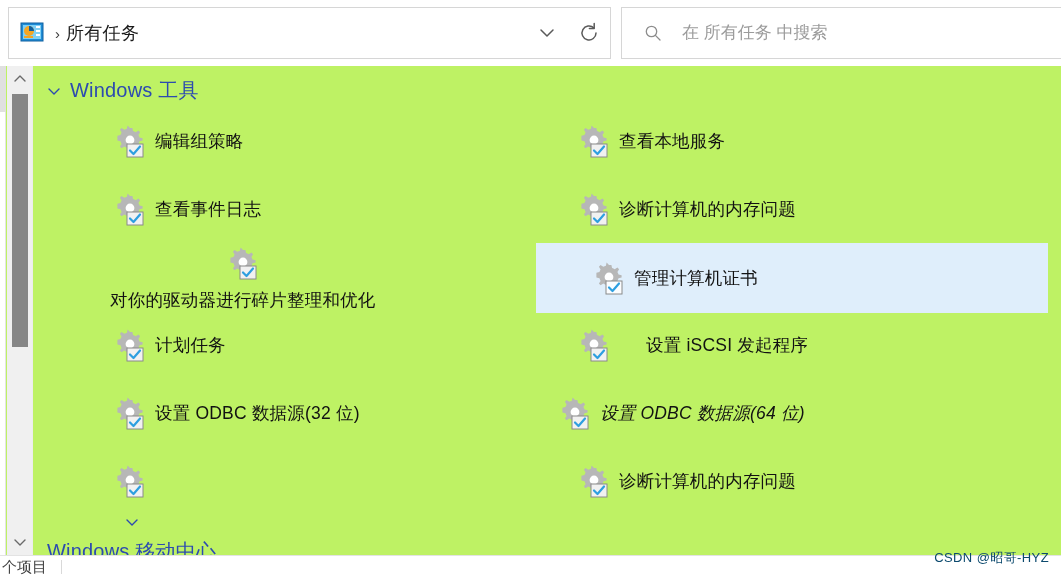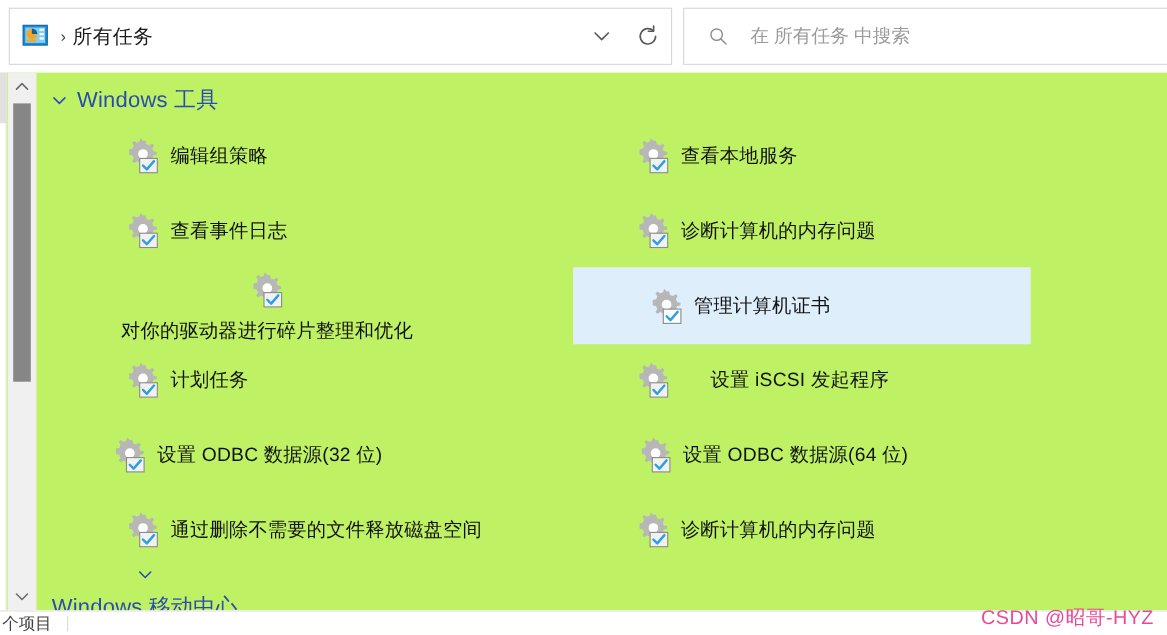--- a/index.html
+++ b/index.html
@@ -70,21 +70,21 @@
   .statusbar {
     position:absolute; left:0; top:555px; width:1061px; height:22px;
     background:#ffffff; border-top:1px solid #e3e3e3;
     display:flex; align-items:center;
   }
   .status-text { font-size:15px; color:#404040; margin-left:2px; padding-top:2px; }
   .status-sep { width:1px; height:14px; background:#d9d9d9; margin-left:14px; }
 
   .watermark {
     position:absolute; right:12px; top:549px;
-    font-size:18px; color:#ec4899; letter-spacing:.4px; white-space:nowrap;
+    font-size:13px; color:#0c4a6e; letter-spacing:.4px; white-space:nowrap;
   }
 </style>
 </head>
 <body>
 
 <div id="root">
 
   <div class="topbar">
 
     <div class="addressbar">
@@ -207,21 +207,21 @@
             <path fill="#b7b7b7" d="M20 7 l2.4 0 0.7 3.1 a9.6 9.6 0 0 1 2.6 1.1 l2.7-1.7 1.7 1.7 -1.7 2.7 a9.6 9.6 0 0 1 1.1 2.6 l3.1 0.7 0 2.4 -3.1 0.7 a9.6 9.6 0 0 1 -1.1 2.6 l1.7 2.7 -1.7 1.7 -2.7-1.7 a9.6 9.6 0 0 1 -2.6 1.1 l-0.7 3.1 -2.4 0 -2.4 0 -0.7-3.1 a9.6 9.6 0 0 1 -2.6-1.1 l-2.7 1.7 -1.7-1.7 1.7-2.7 a9.6 9.6 0 0 1 -1.1-2.6 l-3.1-0.7 0-2.4 0-2.4 3.1-0.7 a9.6 9.6 0 0 1 1.1-2.6 l-1.7-2.7 1.7-1.7 2.7 1.7 a9.6 9.6 0 0 1 2.6-1.1 l0.7-3.1 z"></path>
             <circle cx="20" cy="19" r="4.4" fill="#ffffff"></circle>
             <rect x="17" y="23" width="16" height="13" fill="#f1f1f1" stroke="#8a8a8a" stroke-width="1"></rect>
             <path d="M20 29.5 L23.5 33 L30 25.5" fill="none" stroke="#2e9fe0" stroke-width="2.2" stroke-linecap="round" stroke-linejoin="round"></path>
           </svg>
         </span>
         <span class="row-label">计划任务</span>
       </div>
     </div>
 
-    <div class="row" style="left:45px; top:315px; width:464px;text-align:center;">
+    <div class="row" style="left:57px; top:315px; width:464px;text-align:center;">
       <div class="row-inner" style="padding-left:53px;">
         <span class="gear-wrap">
           <svg width="40" height="40" viewBox="0 0 40 40">
             <path fill="#b7b7b7" d="M20 7 l2.4 0 0.7 3.1 a9.6 9.6 0 0 1 2.6 1.1 l2.7-1.7 1.7 1.7 -1.7 2.7 a9.6 9.6 0 0 1 1.1 2.6 l3.1 0.7 0 2.4 -3.1 0.7 a9.6 9.6 0 0 1 -1.1 2.6 l1.7 2.7 -1.7 1.7 -2.7-1.7 a9.6 9.6 0 0 1 -2.6 1.1 l-0.7 3.1 -2.4 0 -2.4 0 -0.7-3.1 a9.6 9.6 0 0 1 -2.6-1.1 l-2.7 1.7 -1.7-1.7 1.7-2.7 a9.6 9.6 0 0 1 -1.1-2.6 l-3.1-0.7 0-2.4 0-2.4 3.1-0.7 a9.6 9.6 0 0 1 1.1-2.6 l-1.7-2.7 1.7-1.7 2.7 1.7 a9.6 9.6 0 0 1 2.6-1.1 l0.7-3.1 z"></path>
             <circle cx="20" cy="19" r="4.4" fill="#ffffff"></circle>
             <rect x="17" y="23" width="16" height="13" fill="#f1f1f1" stroke="#8a8a8a" stroke-width="1"></rect>
             <path d="M20 29.5 L23.5 33 L30 25.5" fill="none" stroke="#2e9fe0" stroke-width="2.2" stroke-linecap="round" stroke-linejoin="round"></path>
           </svg>
         </span>
         <span class="row-label">设置 ODBC 数据源(32 位)</span>
@@ -231,21 +231,20 @@
     <div class="row" style="left:57px; top:383px; width:464px;">
       <div class="row-inner" style="padding-left:53px;">
         <span class="gear-wrap">
           <svg width="40" height="40" viewBox="0 0 40 40">
             <path fill="#b7b7b7" d="M20 7 l2.4 0 0.7 3.1 a9.6 9.6 0 0 1 2.6 1.1 l2.7-1.7 1.7 1.7 -1.7 2.7 a9.6 9.6 0 0 1 1.1 2.6 l3.1 0.7 0 2.4 -3.1 0.7 a9.6 9.6 0 0 1 -1.1 2.6 l1.7 2.7 -1.7 1.7 -2.7-1.7 a9.6 9.6 0 0 1 -2.6 1.1 l-0.7 3.1 -2.4 0 -2.4 0 -0.7-3.1 a9.6 9.6 0 0 1 -2.6-1.1 l-2.7 1.7 -1.7-1.7 1.7-2.7 a9.6 9.6 0 0 1 -1.1-2.6 l-3.1-0.7 0-2.4 0-2.4 3.1-0.7 a9.6 9.6 0 0 1 1.1-2.6 l-1.7-2.7 1.7-1.7 2.7 1.7 a9.6 9.6 0 0 1 2.6-1.1 l0.7-3.1 z"></path>
             <circle cx="20" cy="19" r="4.4" fill="#ffffff"></circle>
             <rect x="17" y="23" width="16" height="13" fill="#f1f1f1" stroke="#8a8a8a" stroke-width="1"></rect>
             <path d="M20 29.5 L23.5 33 L30 25.5" fill="none" stroke="#2e9fe0" stroke-width="2.2" stroke-linecap="round" stroke-linejoin="round"></path>
           </svg>
         </span>
-        <span class="row-label">通过删除不需要的文件释放磁盘空间</span>
       </div>
     </div>
 
     <div class="row" style="left:521px; top:43px; width:464px;">
       <div class="row-inner" style="padding-left:53px;justify-content:center;">
         <span class="gear-wrap">
           <svg width="40" height="40" viewBox="0 0 40 40">
             <path fill="#b7b7b7" d="M20 7 l2.4 0 0.7 3.1 a9.6 9.6 0 0 1 2.6 1.1 l2.7-1.7 1.7 1.7 -1.7 2.7 a9.6 9.6 0 0 1 1.1 2.6 l3.1 0.7 0 2.4 -3.1 0.7 a9.6 9.6 0 0 1 -1.1 2.6 l1.7 2.7 -1.7 1.7 -2.7-1.7 a9.6 9.6 0 0 1 -2.6 1.1 l-0.7 3.1 -2.4 0 -2.4 0 -0.7-3.1 a9.6 9.6 0 0 1 -2.6-1.1 l-2.7 1.7 -1.7-1.7 1.7-2.7 a9.6 9.6 0 0 1 -1.1-2.6 l-3.1-0.7 0-2.4 0-2.4 3.1-0.7 a9.6 9.6 0 0 1 1.1-2.6 l-1.7-2.7 1.7-1.7 2.7 1.7 a9.6 9.6 0 0 1 2.6-1.1 l0.7-3.1 z"></path>
             <circle cx="20" cy="19" r="4.4" fill="#ffffff"></circle>
             <rect x="17" y="23" width="16" height="13" fill="#f1f1f1" stroke="#8a8a8a" stroke-width="1"></rect>
@@ -263,21 +262,21 @@
             <path fill="#b7b7b7" d="M20 7 l2.4 0 0.7 3.1 a9.6 9.6 0 0 1 2.6 1.1 l2.7-1.7 1.7 1.7 -1.7 2.7 a9.6 9.6 0 0 1 1.1 2.6 l3.1 0.7 0 2.4 -3.1 0.7 a9.6 9.6 0 0 1 -1.1 2.6 l1.7 2.7 -1.7 1.7 -2.7-1.7 a9.6 9.6 0 0 1 -2.6 1.1 l-0.7 3.1 -2.4 0 -2.4 0 -0.7-3.1 a9.6 9.6 0 0 1 -2.6-1.1 l-2.7 1.7 -1.7-1.7 1.7-2.7 a9.6 9.6 0 0 1 -1.1-2.6 l-3.1-0.7 0-2.4 0-2.4 3.1-0.7 a9.6 9.6 0 0 1 1.1-2.6 l-1.7-2.7 1.7-1.7 2.7 1.7 a9.6 9.6 0 0 1 2.6-1.1 l0.7-3.1 z"></path>
             <circle cx="20" cy="19" r="4.4" fill="#ffffff"></circle>
             <rect x="17" y="23" width="16" height="13" fill="#f1f1f1" stroke="#8a8a8a" stroke-width="1"></rect>
             <path d="M20 29.5 L23.5 33 L30 25.5" fill="none" stroke="#2e9fe0" stroke-width="2.2" stroke-linecap="round" stroke-linejoin="round"></path>
           </svg>
         </span>
         <span class="row-label">诊断计算机的内存问题</span>
       </div>
     </div>
 
-    <div class="row selected" style="left:521px; top:177px; width:416px; height:70px;padding-left:12px;">
+    <div class="row selected" style="left:536px; top:177px; width:512px; height:70px;">
       <div class="row-inner" style="padding-left:53px;">
         <span class="gear-wrap">
           <svg width="40" height="40" viewBox="0 0 40 40">
             <path fill="#b7b7b7" d="M20 7 l2.4 0 0.7 3.1 a9.6 9.6 0 0 1 2.6 1.1 l2.7-1.7 1.7 1.7 -1.7 2.7 a9.6 9.6 0 0 1 1.1 2.6 l3.1 0.7 0 2.4 -3.1 0.7 a9.6 9.6 0 0 1 -1.1 2.6 l1.7 2.7 -1.7 1.7 -2.7-1.7 a9.6 9.6 0 0 1 -2.6 1.1 l-0.7 3.1 -2.4 0 -2.4 0 -0.7-3.1 a9.6 9.6 0 0 1 -2.6-1.1 l-2.7 1.7 -1.7-1.7 1.7-2.7 a9.6 9.6 0 0 1 -1.1-2.6 l-3.1-0.7 0-2.4 0-2.4 3.1-0.7 a9.6 9.6 0 0 1 1.1-2.6 l-1.7-2.7 1.7-1.7 2.7 1.7 a9.6 9.6 0 0 1 2.6-1.1 l0.7-3.1 z"></path>
             <circle cx="20" cy="19" r="4.4" fill="#ffffff"></circle>
             <rect x="17" y="23" width="16" height="13" fill="#fbfdff" stroke="#8a8a8a" stroke-width="1"></rect>
             <path d="M20 29.5 L23.5 33 L30 25.5" fill="none" stroke="#2e9fe0" stroke-width="2.2" stroke-linecap="round" stroke-linejoin="round"></path>
           </svg>
         </span>
         <span class="row-label">管理计算机证书</span>
@@ -291,21 +290,21 @@
             <path fill="#b7b7b7" d="M20 7 l2.4 0 0.7 3.1 a9.6 9.6 0 0 1 2.6 1.1 l2.7-1.7 1.7 1.7 -1.7 2.7 a9.6 9.6 0 0 1 1.1 2.6 l3.1 0.7 0 2.4 -3.1 0.7 a9.6 9.6 0 0 1 -1.1 2.6 l1.7 2.7 -1.7 1.7 -2.7-1.7 a9.6 9.6 0 0 1 -2.6 1.1 l-0.7 3.1 -2.4 0 -2.4 0 -0.7-3.1 a9.6 9.6 0 0 1 -2.6-1.1 l-2.7 1.7 -1.7-1.7 1.7-2.7 a9.6 9.6 0 0 1 -1.1-2.6 l-3.1-0.7 0-2.4 0-2.4 3.1-0.7 a9.6 9.6 0 0 1 1.1-2.6 l-1.7-2.7 1.7-1.7 2.7 1.7 a9.6 9.6 0 0 1 2.6-1.1 l0.7-3.1 z"></path>
             <circle cx="20" cy="19" r="4.4" fill="#ffffff"></circle>
             <rect x="17" y="23" width="16" height="13" fill="#f1f1f1" stroke="#8a8a8a" stroke-width="1"></rect>
             <path d="M20 29.5 L23.5 33 L30 25.5" fill="none" stroke="#2e9fe0" stroke-width="2.2" stroke-linecap="round" stroke-linejoin="round"></path>
           </svg>
         </span>
         <span class="row-label">设置 iSCSI 发起程序</span>
       </div>
     </div>
 
-    <div class="row" style="left:523px; top:315px; width:464px;">
+    <div class="row" style="left:502px; top:315px; width:464px;font-style:italic;">
       <div class="row-inner" style="padding-left:53px;">
         <span class="gear-wrap">
           <svg width="40" height="40" viewBox="0 0 40 40">
             <path fill="#b7b7b7" d="M20 7 l2.4 0 0.7 3.1 a9.6 9.6 0 0 1 2.6 1.1 l2.7-1.7 1.7 1.7 -1.7 2.7 a9.6 9.6 0 0 1 1.1 2.6 l3.1 0.7 0 2.4 -3.1 0.7 a9.6 9.6 0 0 1 -1.1 2.6 l1.7 2.7 -1.7 1.7 -2.7-1.7 a9.6 9.6 0 0 1 -2.6 1.1 l-0.7 3.1 -2.4 0 -2.4 0 -0.7-3.1 a9.6 9.6 0 0 1 -2.6-1.1 l-2.7 1.7 -1.7-1.7 1.7-2.7 a9.6 9.6 0 0 1 -1.1-2.6 l-3.1-0.7 0-2.4 0-2.4 3.1-0.7 a9.6 9.6 0 0 1 1.1-2.6 l-1.7-2.7 1.7-1.7 2.7 1.7 a9.6 9.6 0 0 1 2.6-1.1 l0.7-3.1 z"></path>
             <circle cx="20" cy="19" r="4.4" fill="#ffffff"></circle>
             <rect x="17" y="23" width="16" height="13" fill="#f1f1f1" stroke="#8a8a8a" stroke-width="1"></rect>
             <path d="M20 29.5 L23.5 33 L30 25.5" fill="none" stroke="#2e9fe0" stroke-width="2.2" stroke-linecap="round" stroke-linejoin="round"></path>
           </svg>
         </span>
         <span class="row-label">设置 ODBC 数据源(64 位)</span>

